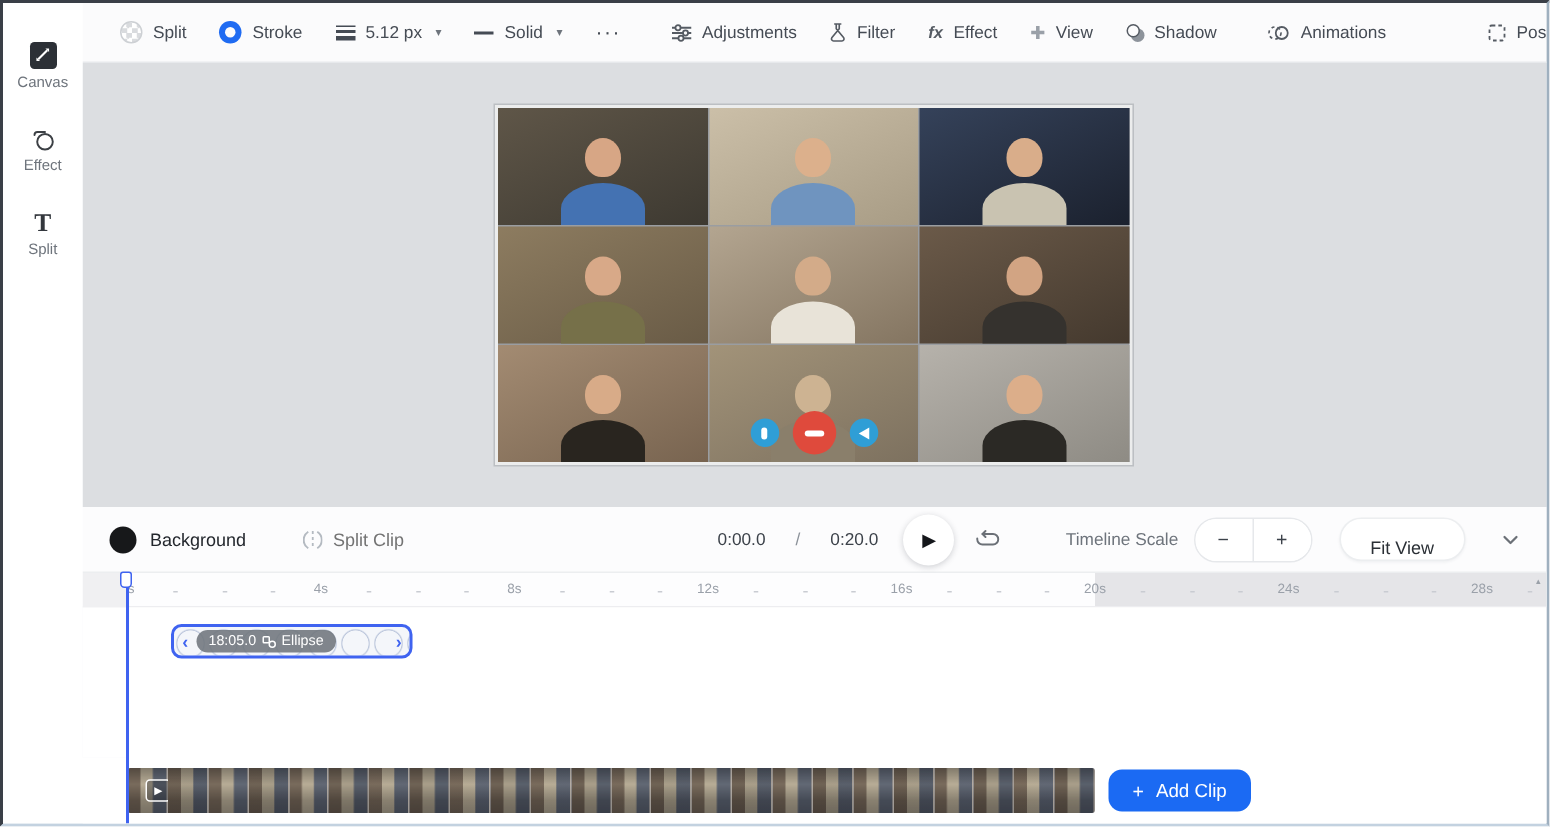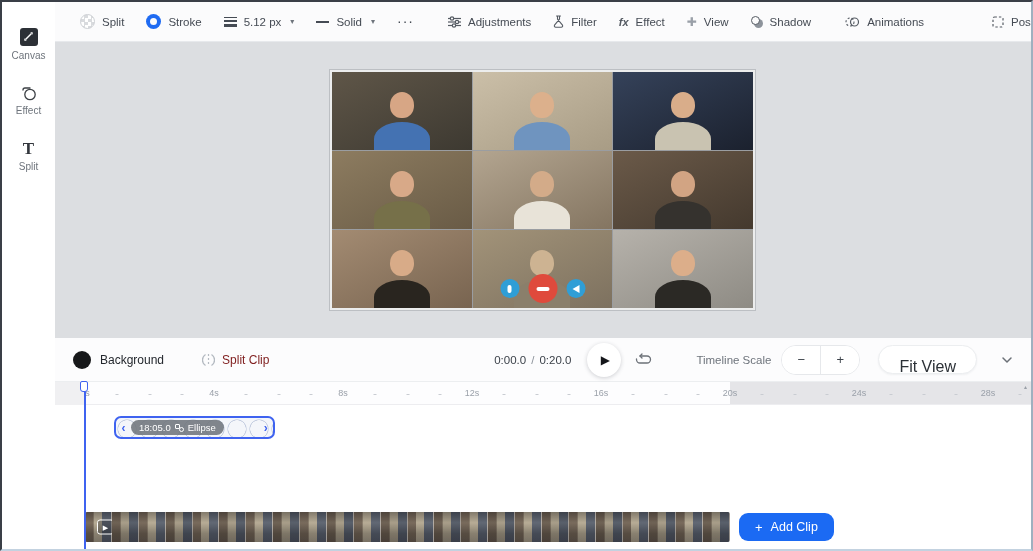--- a/index.html
+++ b/index.html
@@ -54,33 +54,33 @@
   .mic-glyph { width:4px; height:8px; background:#fff; border-radius:2px; }
   .spk-glyph { width:0; height:0; border-top:4px solid transparent; border-bottom:4px solid transparent; border-right:7px solid #fff; }
   .hang-glyph { width:13px; height:4px; background:#fff; border-radius:2px; }
 
   
   .timeline { position:absolute; left:53px; right:0; top:336px; bottom:0; background:#fff; }
   .tl-controls { position:absolute; left:0; right:0; top:0; height:44px; background:#fcfcfd; border-bottom:1px solid #eceef0;
                  display:flex; align-items:center; padding:0 18px; z-index:3; }
   .bg-swatch { width:18px; height:18px; border-radius:50%; background:#17181a; margin-right:9px; cursor:pointer; }
   .bg-label { font-size:12px; color:#23272d; margin-right:38px; cursor:pointer; }
-  .split-btn { display:flex; align-items:center; gap:7px; font-size:12px; color:#7f1d1d; cursor:default; }
-  .time-box { margin-left:auto; font-size:11.5px; color:#3c424a; display:flex; gap:5px; align-items:flex-start; }
+  .split-btn { display:flex; align-items:center; gap:7px; font-size:12px; color:#737373; cursor:default; }
+  .time-box { margin-left:auto; font-size:11.5px; color:#3c424a; display:flex; gap:20px; align-items:flex-start; }
   .time-sep { color:#8b9199; }
   .play-btn { width:34px; height:34px; border-radius:50%; background:#fff; box-shadow:0 1px 4px rgba(40,45,60,.22);
               display:flex; align-items:center; justify-content:center; margin:0 14px 0 16px; cursor:pointer; }
   .play-glyph { font-size:12px; color:#14161a; margin-left:2px; }
   .loop-btn { margin-right:44px; cursor:pointer; display:flex; }
   .tscale-label { font-size:11.5px; color:#6e747c; margin-right:10px; }
   .zoom-pill { display:flex; border:1px solid #e6e8eb; border-radius:15px; background:#fff; overflow:hidden; margin-right:18px; }
   .zoom-pill button { width:38px; height:28px; border:none; background:#fff; font-size:13px; color:#3c424a; cursor:pointer; }
   .zoom-pill .divider { width:1px; background:#e6e8eb; }
   .fitview-btn { height:29px; padding:12px 20px; border:1px solid #eceef0; border-radius:15px; background:#fff;
-                 font-size:16px; color:#2b3036; cursor:pointer; box-shadow:0 1px 2px rgba(40,45,60,.06); margin-right:24px; }
+                 font-size:12px; color:#2b3036; cursor:pointer; box-shadow:0 1px 2px rgba(40,45,60,.06); margin-right:24px; }
   .tl-collapse { cursor:pointer; display:flex; }
 
   .tl-ruler { position:absolute; left:0; right:0; top:44px; height:23px; background:#fdfdfe; border-bottom:1px solid #ededf0; overflow:hidden; cursor:pointer; }
   .ruler-overflow { position:absolute; top:0; bottom:0; right:0; background:#e5e5e8; }
   .prezero { position:absolute; left:0; top:44px; height:123px; background:#f0f0f2; }
   .tick { position:absolute; top:12px; width:3px; height:1px; background:#c9ccd2; transform:translateX(-50%); }
   .rlabel { position:absolute; top:50%; transform:translate(-50%,-54%); font-size:9px; color:#9aa0a9; }
   .ruler-arrow { position:absolute; right:4px; top:1px; font-size:6px; color:#9aa0a8; }
 
   .tl-tracks { position:absolute; left:0; right:0; top:67px; height:100px; background:#fff; }

